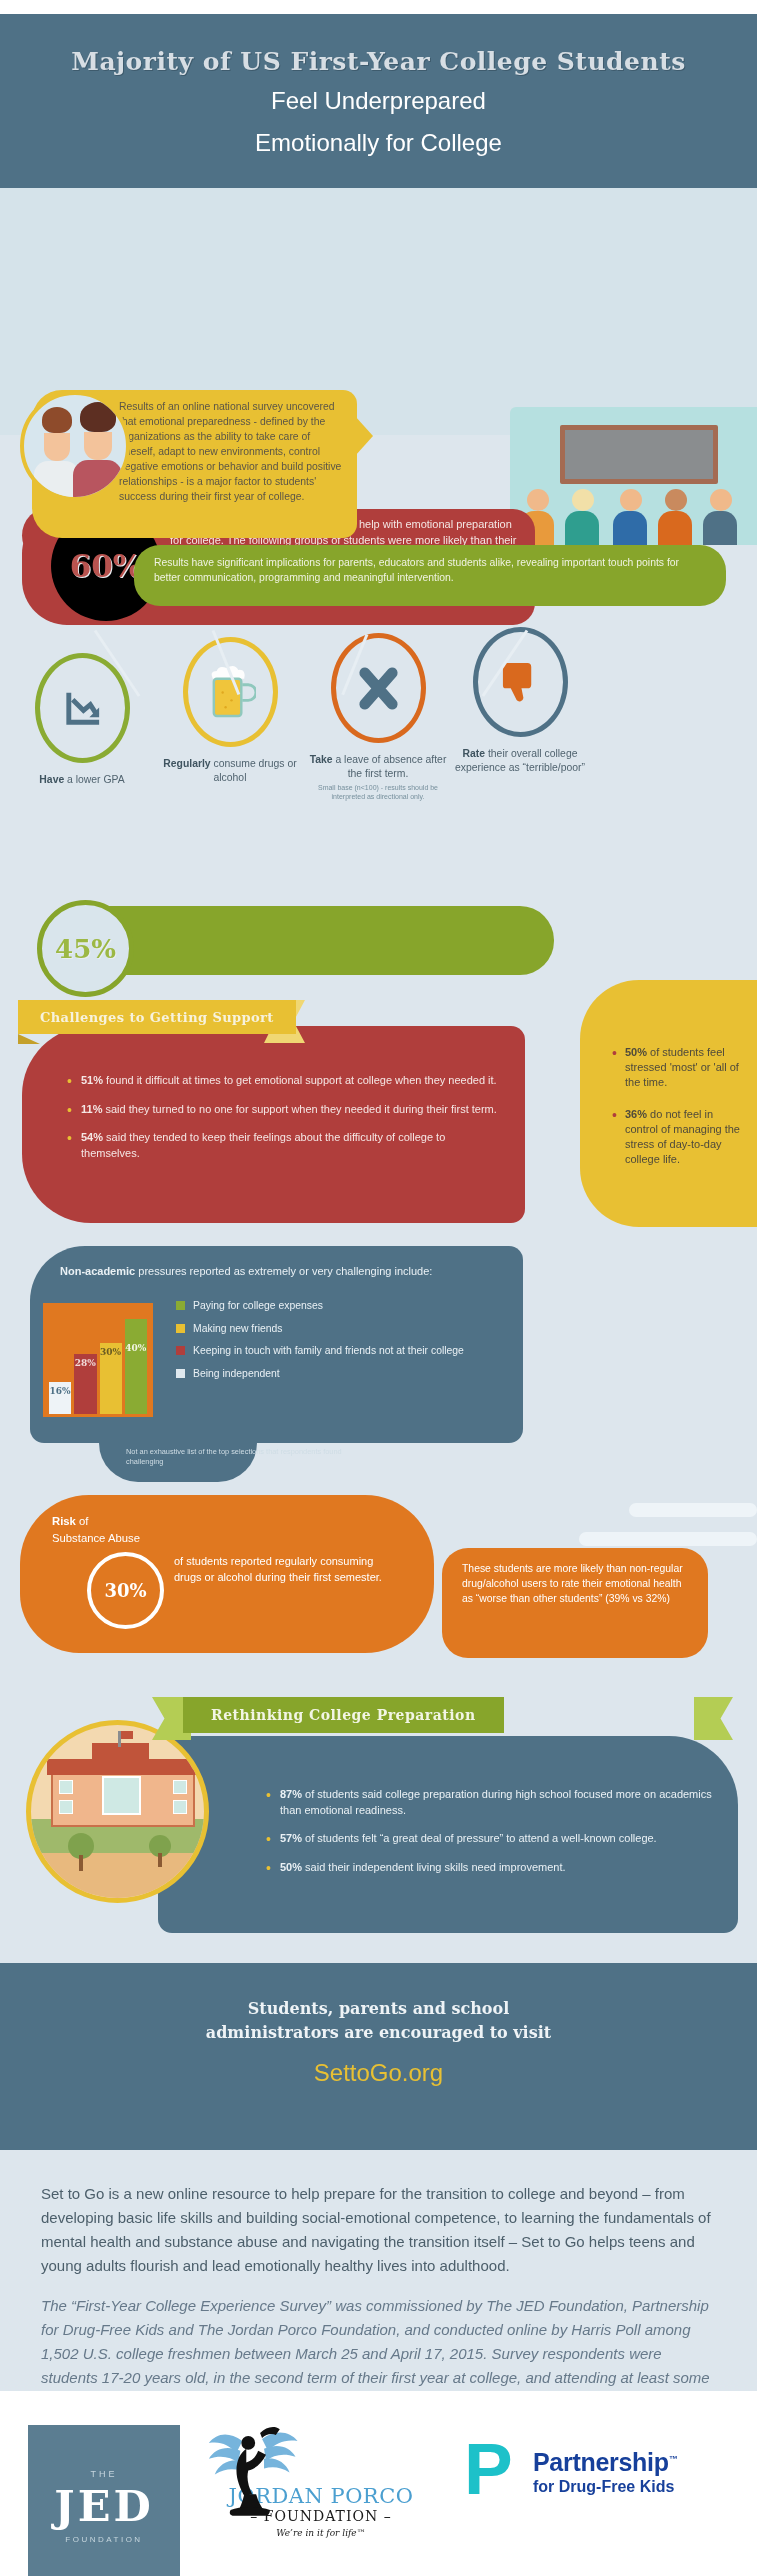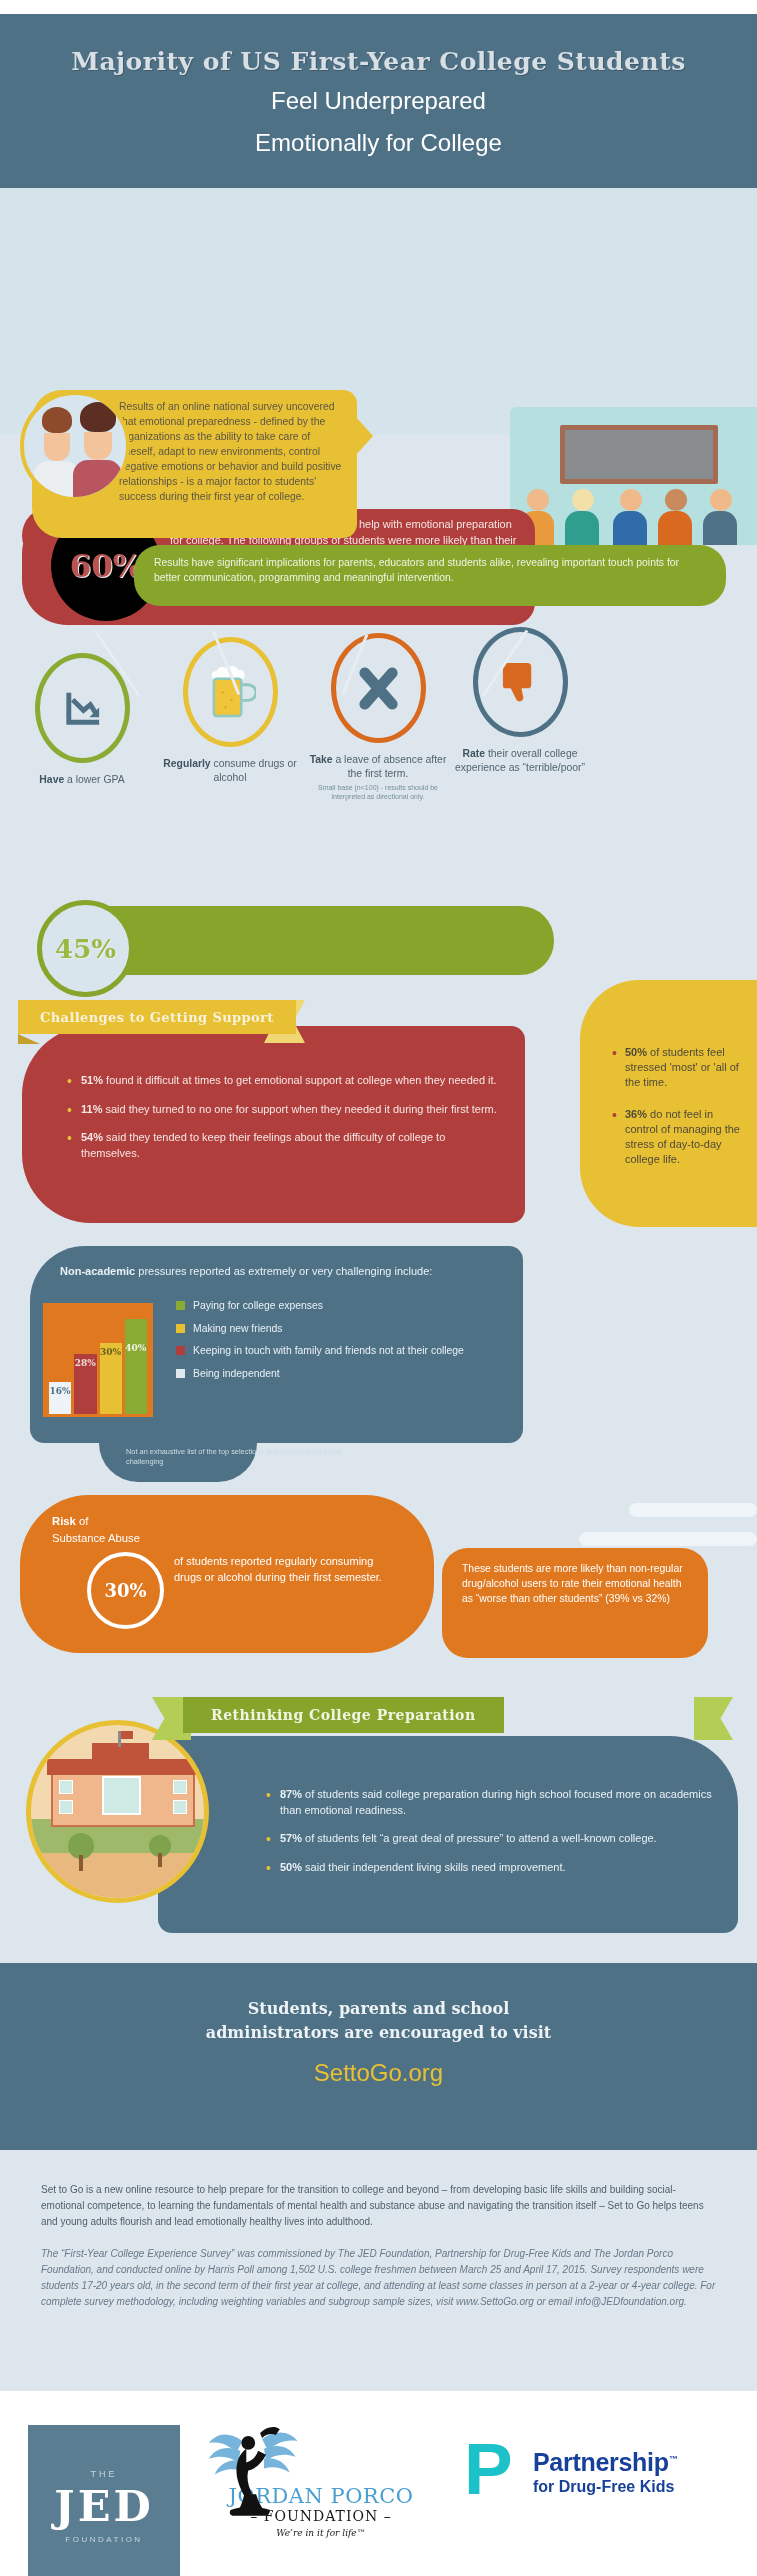--- a/index.html
+++ b/index.html
@@ -296,21 +296,21 @@
   }
   .cta .url {
     font-size:24px; color:#e8c033; margin-top:14px; font-weight:normal;
   }
 
   
   .footer-text {
     position:absolute; top:2150px; left:0; width:757px; height:241px;
     background:#dde6ed; padding:32px 41px 0 41px;
   }
-  .footer-text p { font-size:10px; line-height:1.6; color:#4c5f6b; }
+  .footer-text p { font-size:15px; line-height:1.6; color:#4c5f6b; }
   .footer-text p.meth { font-style:italic; margin-top:16px; color:#66798a; }
 
   
   .logos {
     position:absolute; top:2391px; left:0; width:757px; height:185px;
     background:#ffffff;
   }
   .jed-box {
     position:absolute; left:28px; top:34px; width:152px; height:160px;
     background:#5b7d91; text-align:center; padding-top:44px;

